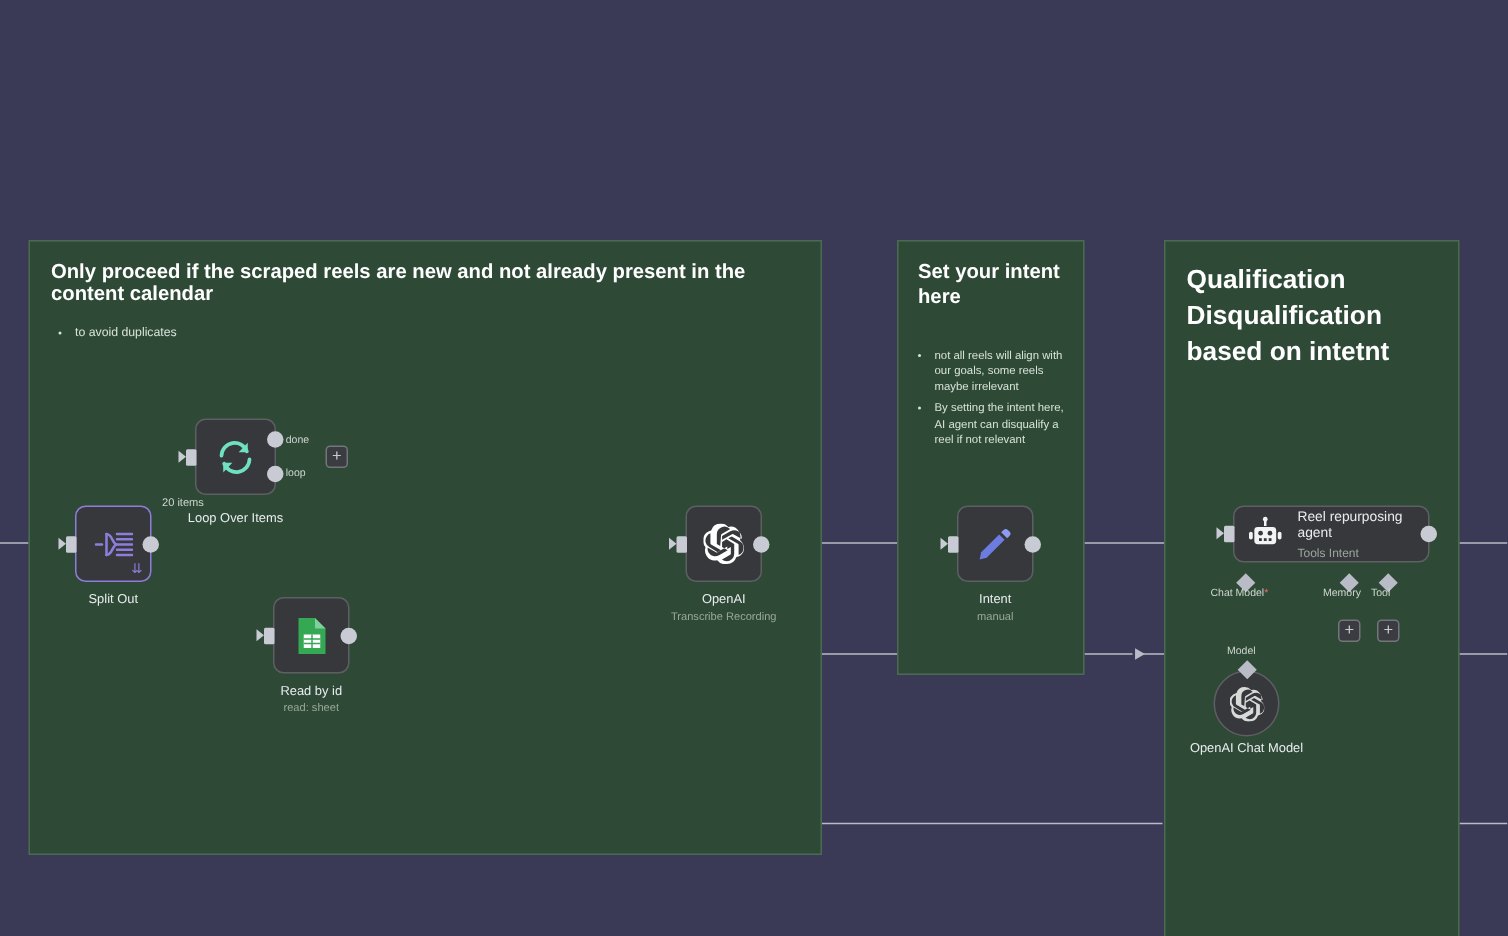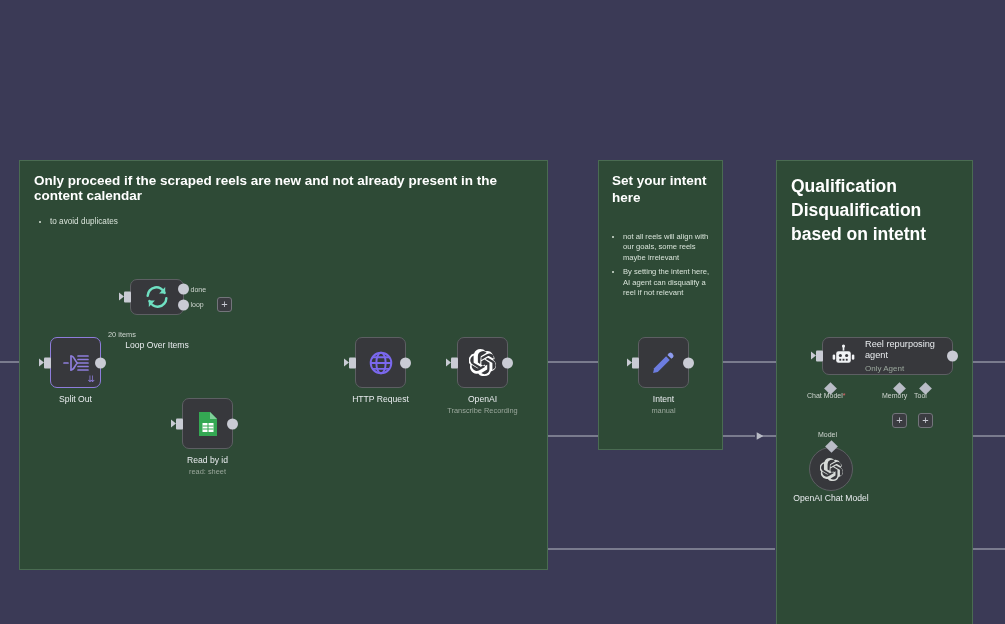--- a/index.html
+++ b/index.html
@@ -201,21 +201,21 @@
         <path d="M8,4 C12,4 12,11 15,11 C12,11 12,18 8,18"></path>
         <path d="M8,4 V18"></path>
         <path d="M15,4 H25 M15,7.5 H25 M15,11 H25 M15,14.5 H25 M15,18 H25"></path>
       </g>
     </svg>
     <div class="pin-icon">⇊</div>
     <div class="port-out"></div>
     <div class="node-label">Split Out</div>
   </div>
 
-  <div class="node" style="left:130px;top:279px;width:54px;height:36px">
+  <div class="node" style="left:130px;top:279px;width:54px;height:51px">
     <div class="port-in"></div>
     <svg class="icon" width="28" height="28" viewBox="0 0 24 24">
       <g fill="none" stroke="#6fe0c2" stroke-width="2.1" stroke-linecap="round">
         <path d="M4,11 A7.5,7.5 0 0 1 18.5,8.5"></path>
         <path d="M20,13 A7.5,7.5 0 0 1 5.5,15.5"></path>
       </g>
       <path d="M19,3.5 L19,9 L13.8,9 Z" fill="#6fe0c2"></path>
       <path d="M5,20.5 L5,15 L10.2,15 Z" fill="#6fe0c2"></path>
     </svg>
     <div class="port-out a">
@@ -238,32 +238,20 @@
       <g stroke="#34a853" stroke-width="1">
         <path d="M5.5,15 H16.5 M5.5,18 H16.5 M11,12 V21"></path>
       </g>
     </svg>
     <div class="port-out"></div>
     <div class="node-label">Read by id</div>
     <div class="node-sub">read: sheet</div>
   </div>
 
 
-  <div class="node sq" style="left:355px;top:337px">
-    <div class="port-in"></div>
-    <svg class="icon" width="26" height="26" viewBox="0 0 24 24">
-      <g fill="none" stroke="#7b68ee" stroke-width="1.8">
-        <circle cx="12" cy="12" r="9.5"></circle>
-        <ellipse cx="12" cy="12" rx="4.3" ry="9.5"></ellipse>
-        <path d="M2.6,12 H21.4 M4.3,6.6 H19.7 M4.3,17.4 H19.7"></path>
-      </g>
-    </svg>
-    <div class="port-out"></div>
-    <div class="node-label">HTTP Request</div>
-  </div>
 
   <div class="node sq" style="left:457px;top:337px">
     <div class="port-in"></div>
     <svg class="icon" width="27" height="27" viewBox="0 0 24 24">
       <path fill="#ffffff" d="M21.6,9.8a5.9,5.9,0,0,0-.5-4.9,6,6,0,0,0-6.4-2.9A6,6,0,0,0,10.2,0,6,6,0,0,0,4.5,4.1,5.9,5.9,0,0,0,.5,7,6,6,0,0,0,1.2,14a5.9,5.9,0,0,0,.5,4.9,6,6,0,0,0,6.4,2.9A6,6,0,0,0,13.8,24a6,6,0,0,0,5.7-4.1,5.9,5.9,0,0,0,4-2.9A6,6,0,0,0,21.6,9.8ZM13.8,22.4a4.5,4.5,0,0,1-2.9-1l.1-.1,4.8-2.8a.8.8,0,0,0,.4-.7V11l2,1.2v5.8A4.5,4.5,0,0,1,13.8,22.4ZM3,17.2a4.4,4.4,0,0,1-.5-3l.1.1,4.8,2.8a.8.8,0,0,0,.8,0l5.9-3.4v2.3L9.2,18.8A4.5,4.5,0,0,1,3,17.2ZM1.8,7.8A4.5,4.5,0,0,1,4.1,5.8v5.9a.8.8,0,0,0,.4.7l5.9,3.4-2,1.2L3.6,14.1A4.5,4.5,0,0,1,1.8,7.8ZM20.6,12.2,14.7,8.8l2-1.1,4.8,2.8a4.5,4.5,0,0,1-.7,8.1V12.9A.8.8,0,0,0,20.6,12.2ZM22.6,9.2l-.1-.1L17.7,6.3a.8.8,0,0,0-.8,0L11,9.7V7.4l4.9-2.8A4.5,4.5,0,0,1,22.6,9.2ZM9.9,13.3,7.9,12.1V6.3a4.5,4.5,0,0,1,7.8-3l-.1.1L10.8,6.2a.8.8,0,0,0-.4.7Zm1.1-2.4L13.6,9.4l2.6,1.5v3L13.6,15.4,11,13.9Z"></path>
     </svg>
     <div class="port-out"></div>
     <div class="node-label">OpenAI</div>
     <div class="node-sub">Transcribe Recording</div>
   </div>
@@ -292,21 +280,21 @@
       <g fill="#37383c">
         <circle cx="9" cy="11" r="1.5"></circle>
         <circle cx="15" cy="11" r="1.5"></circle>
         <rect x="8" y="14.2" width="1.8" height="1.8"></rect>
         <rect x="11.1" y="14.2" width="1.8" height="1.8"></rect>
         <rect x="14.2" y="14.2" width="1.8" height="1.8"></rect>
       </g>
     </svg>
     <div style="margin-left:9px">
       <div style="color:#e9ecef;font-size:9.2px;line-height:11.5px;width:80px">Reel repurposing agent</div>
-      <div style="color:#9aa79c;font-size:8px;line-height:11px;margin-top:1px">Only Agent</div>
+      <div style="color:#9aa79c;font-size:8px;line-height:11px;margin-top:1px">Tools Intent</div>
     </div>
     <div class="port-out"></div>
   </div>
 
   <div class="diamond-port" style="left:826px;top:384px"></div>
   <div class="conn-label" style="left:807px;top:392px">
     <span>Chat Model</span><span class="req-star">*</span>
   </div>
 
   <div class="diamond-port" style="left:895px;top:384px"></div>

